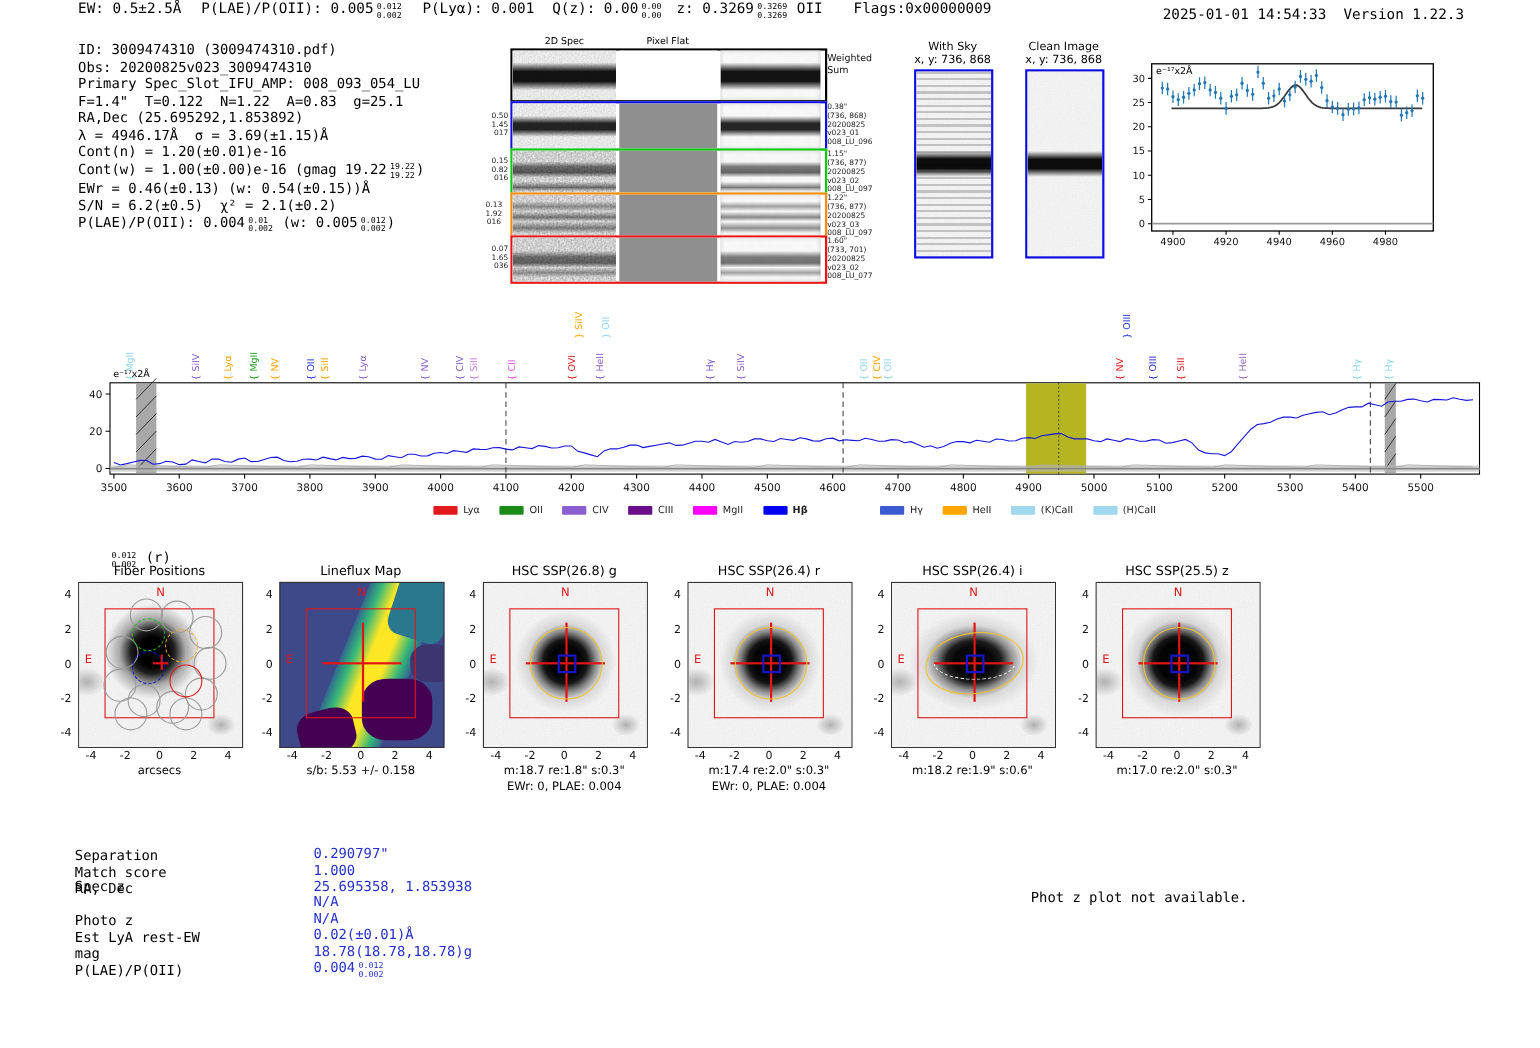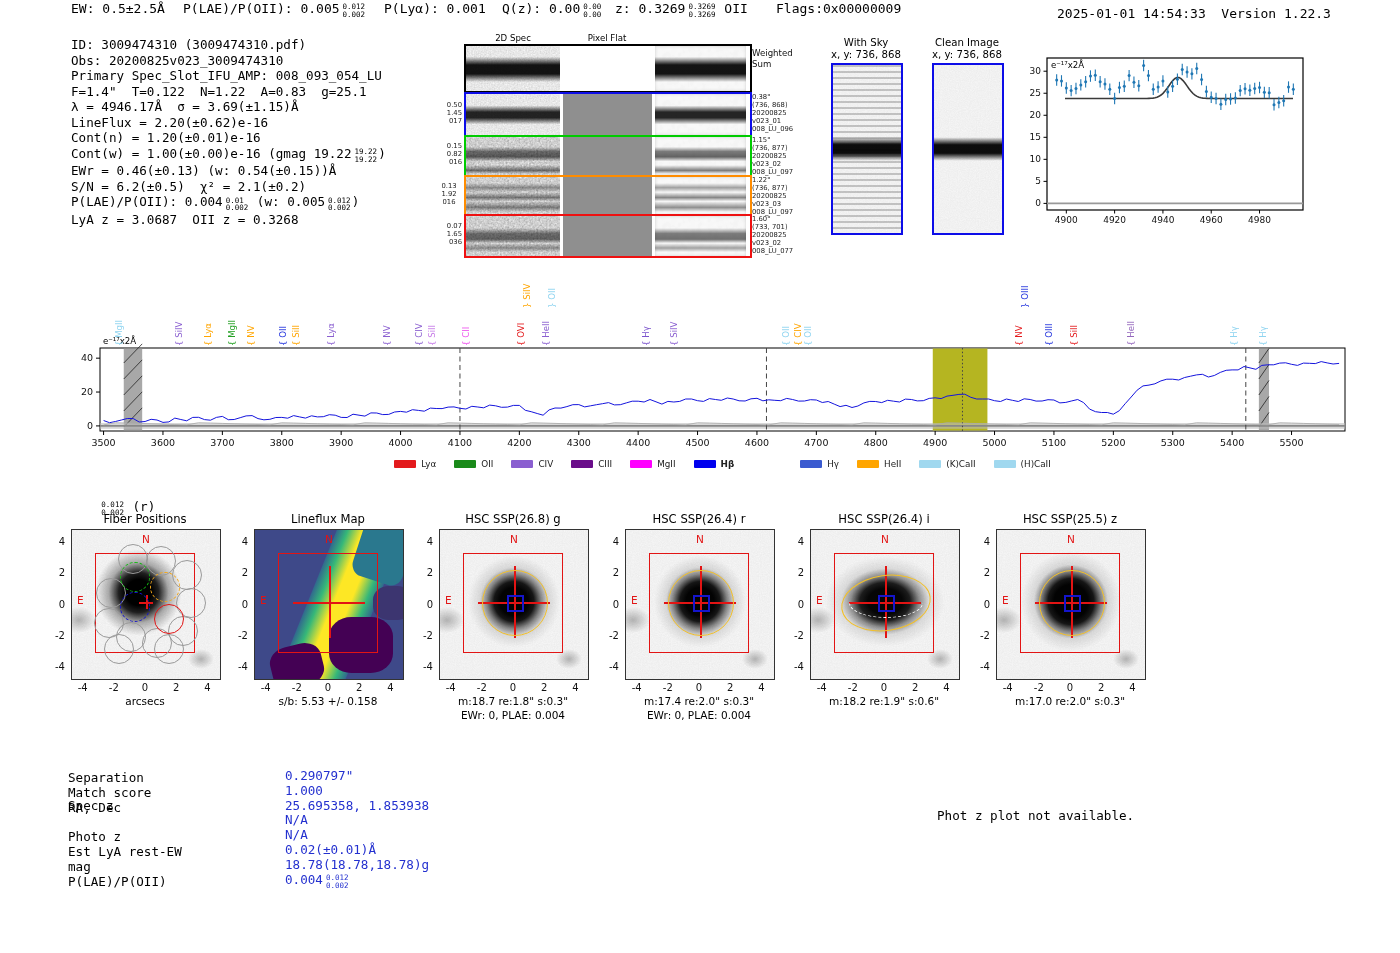--- a/index.html
+++ b/index.html
@@ -88,28 +88,27 @@
       <div class="mono hline" style="position: absolute; left: 615px; top: 1px;"><span>z: 0.3269</span><div class="stk" style="display: inline-block;"><div>0.3269</div><div>0.3269</div></div><span> OII</span></div>
       <div class="mono hline" style="position: absolute; left: 776px; top: 1px;"><span>Flags:0x00000009</span></div>
     </div>
   <div class="abs mono hline" style="left:1057px;top:6px;">2025-01-01 14:54:33  Version 1.22.3</div>
 
   <div id="infoblock" class="abs mono" style="left:71px;top:37px;width:400px;">
       <div class="iline"><span>ID: 3009474310 (3009474310.pdf)</span></div>
       <div class="iline"><span>Obs: 20200825v023_3009474310</span></div>
       <div class="iline"><span>Primary Spec_Slot_IFU_AMP: 008_093_054_LU</span></div>
       <div class="iline"><span>F=1.4"  T=0.122  N=1.22  A=0.83  g=25.1</span></div>
+      <div class="iline"><span>RA,Dec (25.695292,1.853892)</span></div>
       <div class="iline"><span>λ = 4946.17Å  σ = 3.69(±1.15)Å</span></div>
-      <div class="iline"><span>LineFlux = 2.20(±0.62)e-16</span></div>
       <div class="iline"><span>Cont(n) = 1.20(±0.01)e-16</span></div>
       <div class="iline"><span>Cont(w) = 1.00(±0.00)e-16 (gmag 19.22</span><div class="stk" style="display: inline-block;"><div>19.22</div><div>19.22</div></div><span>)</span></div>
       <div class="iline"><span>EWr = 0.46(±0.13) (w: 0.54(±0.15))Å</span></div>
       <div class="iline"><span>S/N = 6.2(±0.5)  χ² = 2.1(±0.2)</span></div>
       <div class="iline"><span>P(LAE)/P(OII): 0.004</span><div class="stk" style="display: inline-block;"><div>0.01</div><div>0.002</div></div><span> (w: 0.005</span><div class="stk" style="display: inline-block;"><div>0.012</div><div>0.002</div></div><span>)</span></div>
-      <div class="iline"><span>LyA z = 3.0687  OII z = 0.3268</span></div>
     </div>
 
   <div id="spec2d" class="abs" style="left:430px;top:28px;width:370px;height:232px;">
       <div style="position: absolute; left: 43px; top: 5px; width: 80px; text-align: center; font-size: 8.6px;">2D Spec</div>
       <div style="position: absolute; left: 137px; top: 5px; width: 80px; text-align: center; font-size: 8.6px;">Pixel Flat</div>
       <div style="position: absolute; left: 230px; top: 5px; width: 80px; text-align: left; font-size: 8.6px; margin-top: 21px;">Smoothed</div>
       <div style="position: absolute; left: 34px; top: 16px; width: 284px; height: 45px; border: 2.5px solid rgb(0, 0, 0); background: rgb(255, 255, 255);">
         <div class="noisy " style="position: absolute; left: -0.5px; top: 0px; width: 94px; height: 45px; background: rgb(207, 207, 207);">
           <svg class="nz" style="position: absolute; left: 0px; top: 0px; width: 100%; height: 100%;">
             <rect x="0" y="0" width="100%" height="100%" filter="url(#nA)"></rect>

